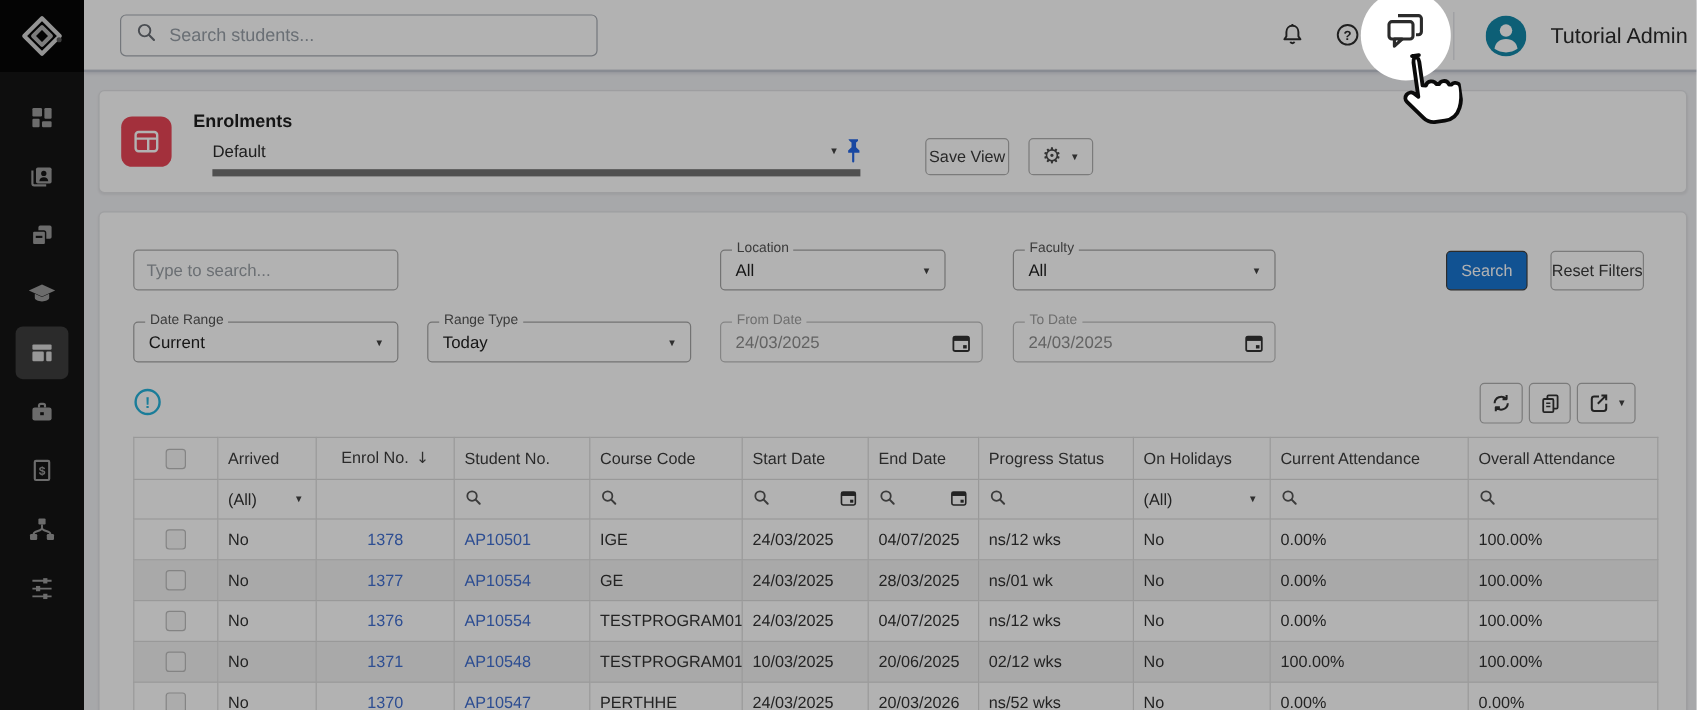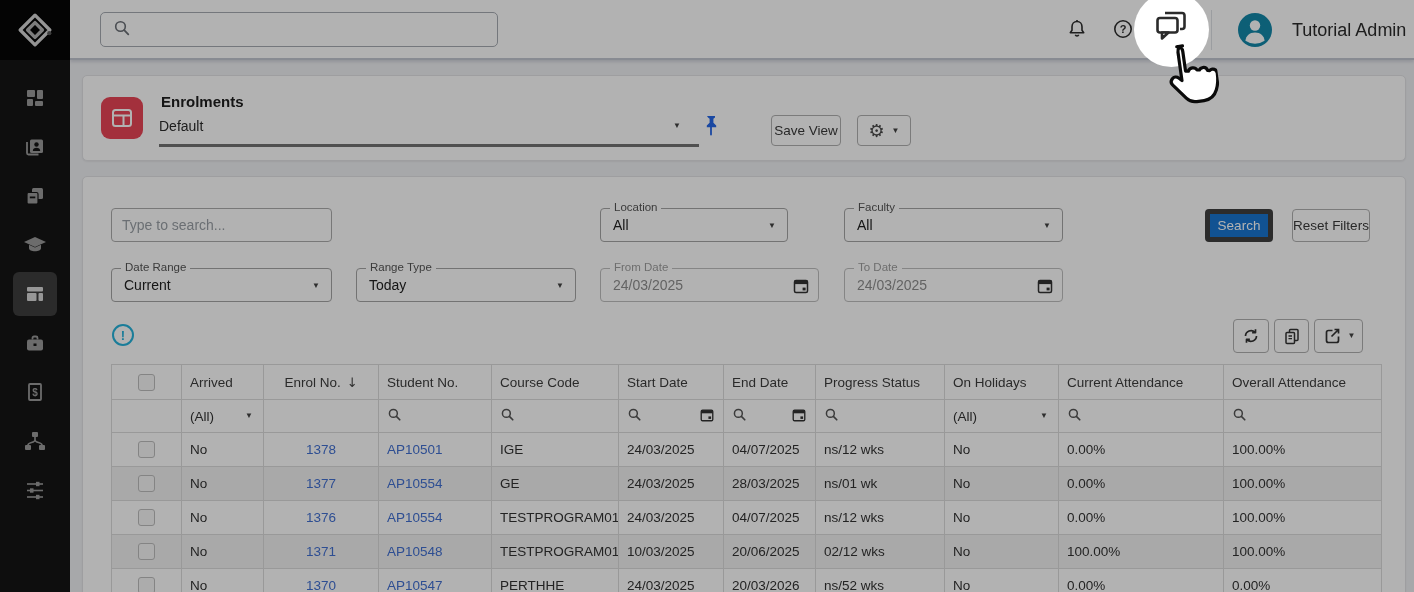--- a/index.html
+++ b/index.html
@@ -24,21 +24,21 @@
   .avatar { position:absolute; left:1168px; top:13px; width:34px; height:34px; }
   .username { position:absolute; left:1222px; top:0; height:60px; line-height:60px; font-size:18px; color:#2b2b2b; }
 
   
   .card { position:absolute; background:#fff; border:1px solid #e2e3e6; border-radius:5px; box-shadow:0 1px 2px rgba(0,0,0,.06); }
   .card.viewbar { left:82px; top:75px; width:1324px; height:86px; }
   .card.main { left:82px; top:176px; width:1324px; height:440px; overflow:hidden; }
 
   .module-icon { position:absolute; left:18px; top:21px; width:42px; height:42px; border-radius:9px; background:#ea4656; display:flex; align-items:center; justify-content:center; }
   .vb-title { position:absolute; left:78px; top:17px; font-size:15px; font-weight:bold; color:#1f1f1f; }
-  .view-select { position:absolute; left:76px; top:36px; width:540px; height:35px; border-bottom:3px solid #737373; font-size:14px; color:#2c2c2c; }
+  .view-select { position:absolute; left:94px; top:36px; width:540px; height:35px; border-bottom:6px solid #737373; font-size:14px; color:#2c2c2c; }
   .view-select .val { position:absolute; left:0; top:6px; }
   .view-select .car { position:absolute; right:18px; top:10px; }
   .pin { position:absolute; left:619px; top:38px; }
   .btn { border:1px solid #b0b0b0; border-radius:4px; background:#fff; color:#3a3a3a; font-size:13.5px; font-family:inherit; display:flex; align-items:center; justify-content:center; }
   .savebtn { position:absolute; left:688px; top:39px; width:70px; height:31px; }
   .gearbtn { position:absolute; left:774px; top:39px; width:54px; height:31px; gap:7px; }
   .gear-glyph { font-family:"DejaVu Sans",sans-serif; font-size:18px; color:#4a4a4a; line-height:1; }
   .car { font-size:8px; color:#444; line-height:1; }
 
   
@@ -46,21 +46,21 @@
   .tinput input { border:none; outline:none; width:100%; font-size:14px; color:#333; background:transparent; font-family:inherit; }
   .tinput input::placeholder { color:#9aa0a6; }
   .fsel { position:absolute; height:34px; border:1px solid #a5a5a5; border-radius:4px; background:#fff; }
   .fsel .flabel { position:absolute; top:-8px; left:9px; background:#fff; padding:0 4px; font-size:11.5px; color:#555; white-space:nowrap; }
   .fsel .fval { position:absolute; left:12px; top:8px; font-size:14px; color:#222;text-align:center; }
   .fsel .car { position:absolute; right:11px; top:13px; }
   .fsel .cal { position:absolute; right:8px; top:8px; }
   .fsel.disabled { border-color:#bfbfbf; }
   .fsel.disabled .flabel { color:#9e9e9e; }
   .fsel.disabled .fval { color:#8f8f8f; }
-  .primarybtn { position:absolute; background:#1976d2; border:5px solid #404040; color:#fff; font-size:13.5px; border-radius:4px; display:flex; align-items:center; justify-content:center; font-family:inherit; }
+  .primarybtn { position:absolute; background:#1976d2; border:1px solid #404040; color:#fff; font-size:13.5px; border-radius:4px; display:flex; align-items:center; justify-content:center; font-family:inherit; }
 
   .info-ico { position:absolute; left:29px; top:147px; width:22px; height:22px; border:2px solid #26b3dc; border-radius:50%; color:#26b3dc; font-size:13px; font-weight:bold; display:flex; align-items:center; justify-content:center; }
   .toolbtn { position:absolute; top:142px; height:34px; }
 
   
   .grid { position:absolute; left:28px; top:187px; width:1270px; border-collapse:collapse; table-layout:fixed; font-size:13.5px; color:#333; }
   .grid th, .grid td { border:1px solid #dcdcdc; padding:0 8px; text-align:left; font-weight:normal; white-space:nowrap; overflow:hidden; }
   .grid thead tr.hrow th { height:35px; color:#3d3d3d; background:#fff;margin-top:20px; }
   .grid thead tr.frow th { height:33px; background:#fff; }
   .grid tbody td { height:34px; background:#fff;margin-top:47px; }
@@ -83,20 +83,21 @@
 <div class="page">
 
   <div class="topbar">
     <div class="searchbox">
       <span>
         <svg width="18" height="18" viewBox="0 0 18 18">
             <circle cx="7.5" cy="7.5" r="4.8" fill="none" stroke="#6a6f76" stroke-width="1.6"></circle>
             <line x1="11.2" y1="11.2" x2="15.3" y2="15.3" stroke="#6a6f76" stroke-width="1.8" stroke-linecap="round"></line>
           </svg>
       </span>
+      <input type="text" placeholder="Search students..." style="">
     </div>
 
     <div class="top-icon" style="left:994px;">
       <svg width="24" height="24" viewBox="0 0 24 24">
         <path d="M12 4.5 c-3 0 -5 2.2 -5 5.2 v3.6 l-1.7 2.4 h13.4 L17 13.3 V9.7 c0 -3 -2 -5.2 -5 -5.2 z" fill="none" stroke="#2d2d2d" stroke-width="1.6" stroke-linejoin="round"></path>
         <path d="M10.3 17.8 a1.8 1.8 0 0 0 3.4 0" fill="none" stroke="#2d2d2d" stroke-width="1.6"></path>
         <line x1="12" y1="3" x2="12" y2="4.5" stroke="#2d2d2d" stroke-width="1.6"></line>
       </svg>
     </div>
 

